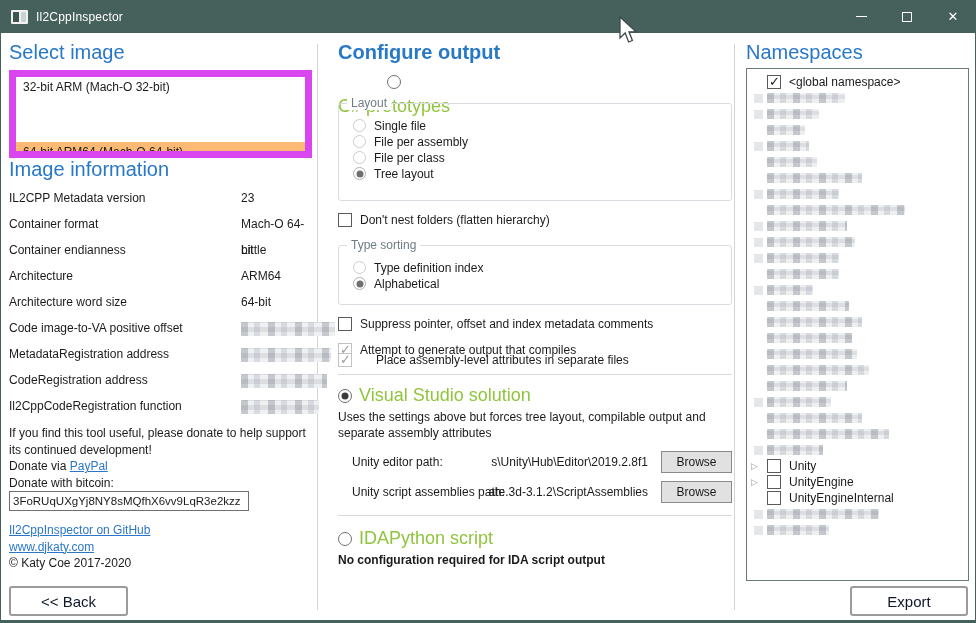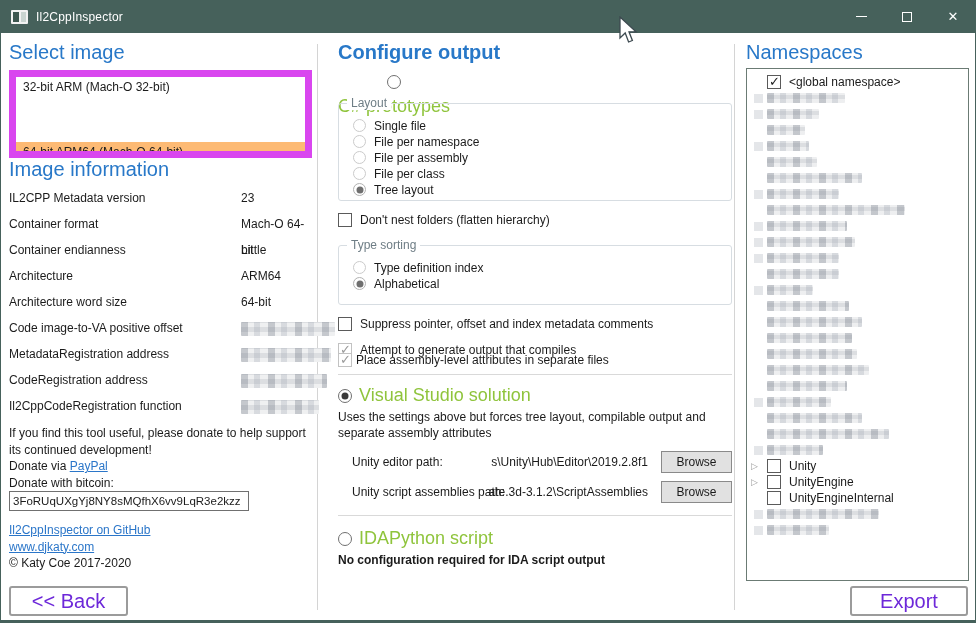--- a/index.html
+++ b/index.html
@@ -65,21 +65,21 @@
     filter:blur(.5px);
   }
   .donate { line-height:16.5px; }
   a.link { color:#2b76c9; text-decoration:underline; cursor:pointer; }
   .bitcoin-input {
     width:240px; height:20px; border:1px solid #707070; font-family:inherit;
     font-size:11.5px; padding:1px 3px; color:#1b1b1b;
   }
   .big-btn {
     background:#fff; border:2px solid #9b9b9b; border-radius:3px;
-    color:#6d28d9; font-size:20px; font-family:inherit; cursor:pointer;
+    color:#0f172a; font-size:15px; font-family:inherit; cursor:pointer;
     display:flex; align-items:center; justify-content:center;
   }
   
   .radio {
     display:inline-block; width:13px; height:13px; border-radius:50%;
     border:1px solid #707070; background:#fff; position:relative; flex:none;
   }
   .radio.big { width:14px; height:14px; }
   .radio.sel::after {
     content:''; position:absolute; left:50%; top:50%; transform:translate(-50%,-50%);
@@ -238,24 +238,20 @@
 
     <div class="groupbox" style="top:70px; height:98px;">
       <span class="gb-label">Layout</span>
       <div class="gb-inner">
         <div class="opt-row">
           <span class="radio dis"></span>
           <span>Single file</span>
         </div>
         <div class="opt-row">
           <span class="radio dis"></span>
-          <span>File per namespace</span>
-        </div>
-        <div class="opt-row">
-          <span class="radio dis"></span>
           <span>File per assembly</span>
         </div>
         <div class="opt-row">
           <span class="radio dis"></span>
           <span>File per class</span>
         </div>
         <div class="opt-row">
           <span class="radio dis sel"></span>
           <span>Tree layout</span>
         </div>
@@ -282,21 +278,21 @@
     </div>
 
     <div class="sec-row abs" style="top:284px; gap:8px;">
       <span class="cb"></span>
       <span>Suppress pointer, offset and index metadata comments</span>
     </div>
     <div class="sec-row abs" style="top:302px; gap:8px;margin-top:8px;">
       <span class="cb dis-checked"></span>
       <span>Attempt to generate output that compiles</span>
     </div>
-    <div class="sec-row abs" style="top:320px; gap:4px;">
+    <div class="sec-row abs" style="top:320px; gap:24px;">
       <span class="cb dis-checked"></span>
       <span>Place assembly-level attributes in separate files</span>
     </div>
 
     <div class="hsep" style="top:341px;"></div>
 
     <div class="sec-row abs" style="top:352px;">
       <span class="radio big sel"></span>
       <span class="h-green">Visual Studio solution</span>
     </div>

